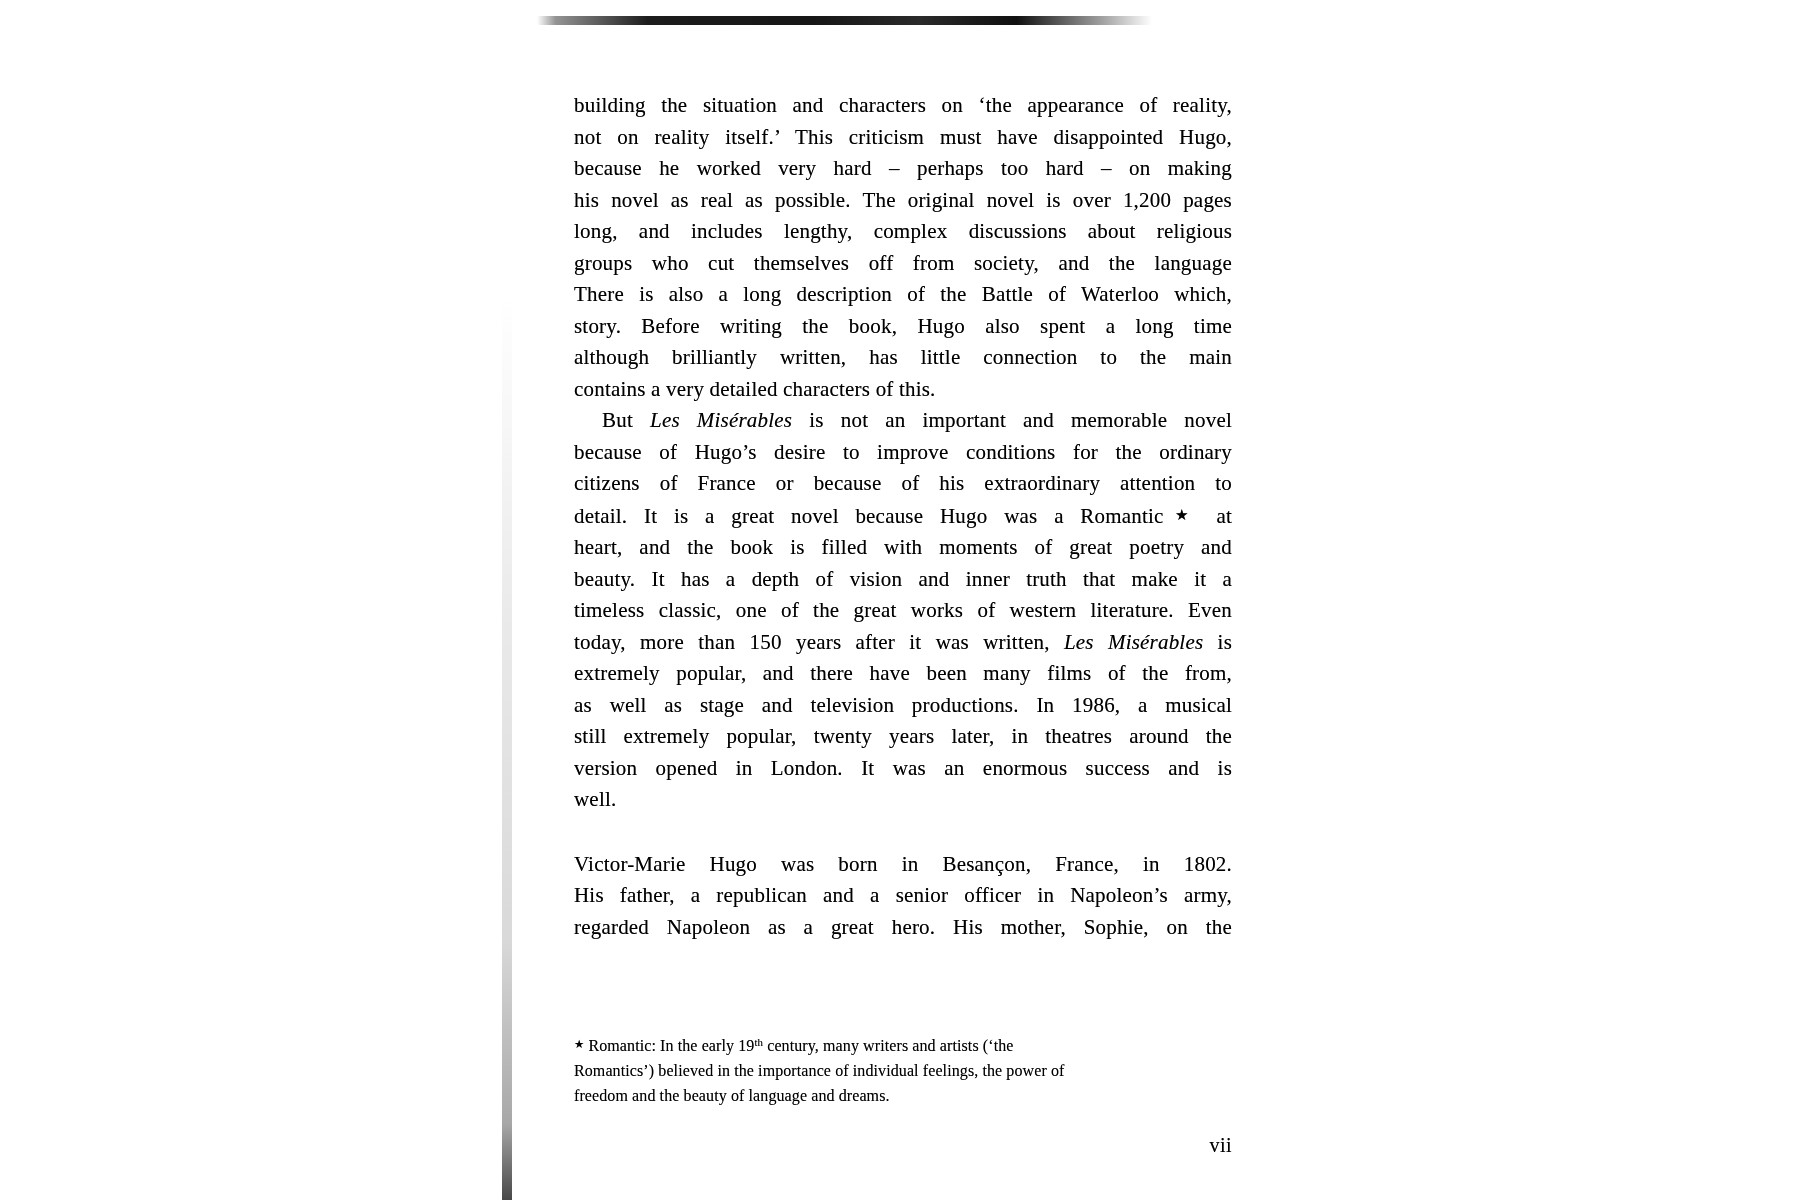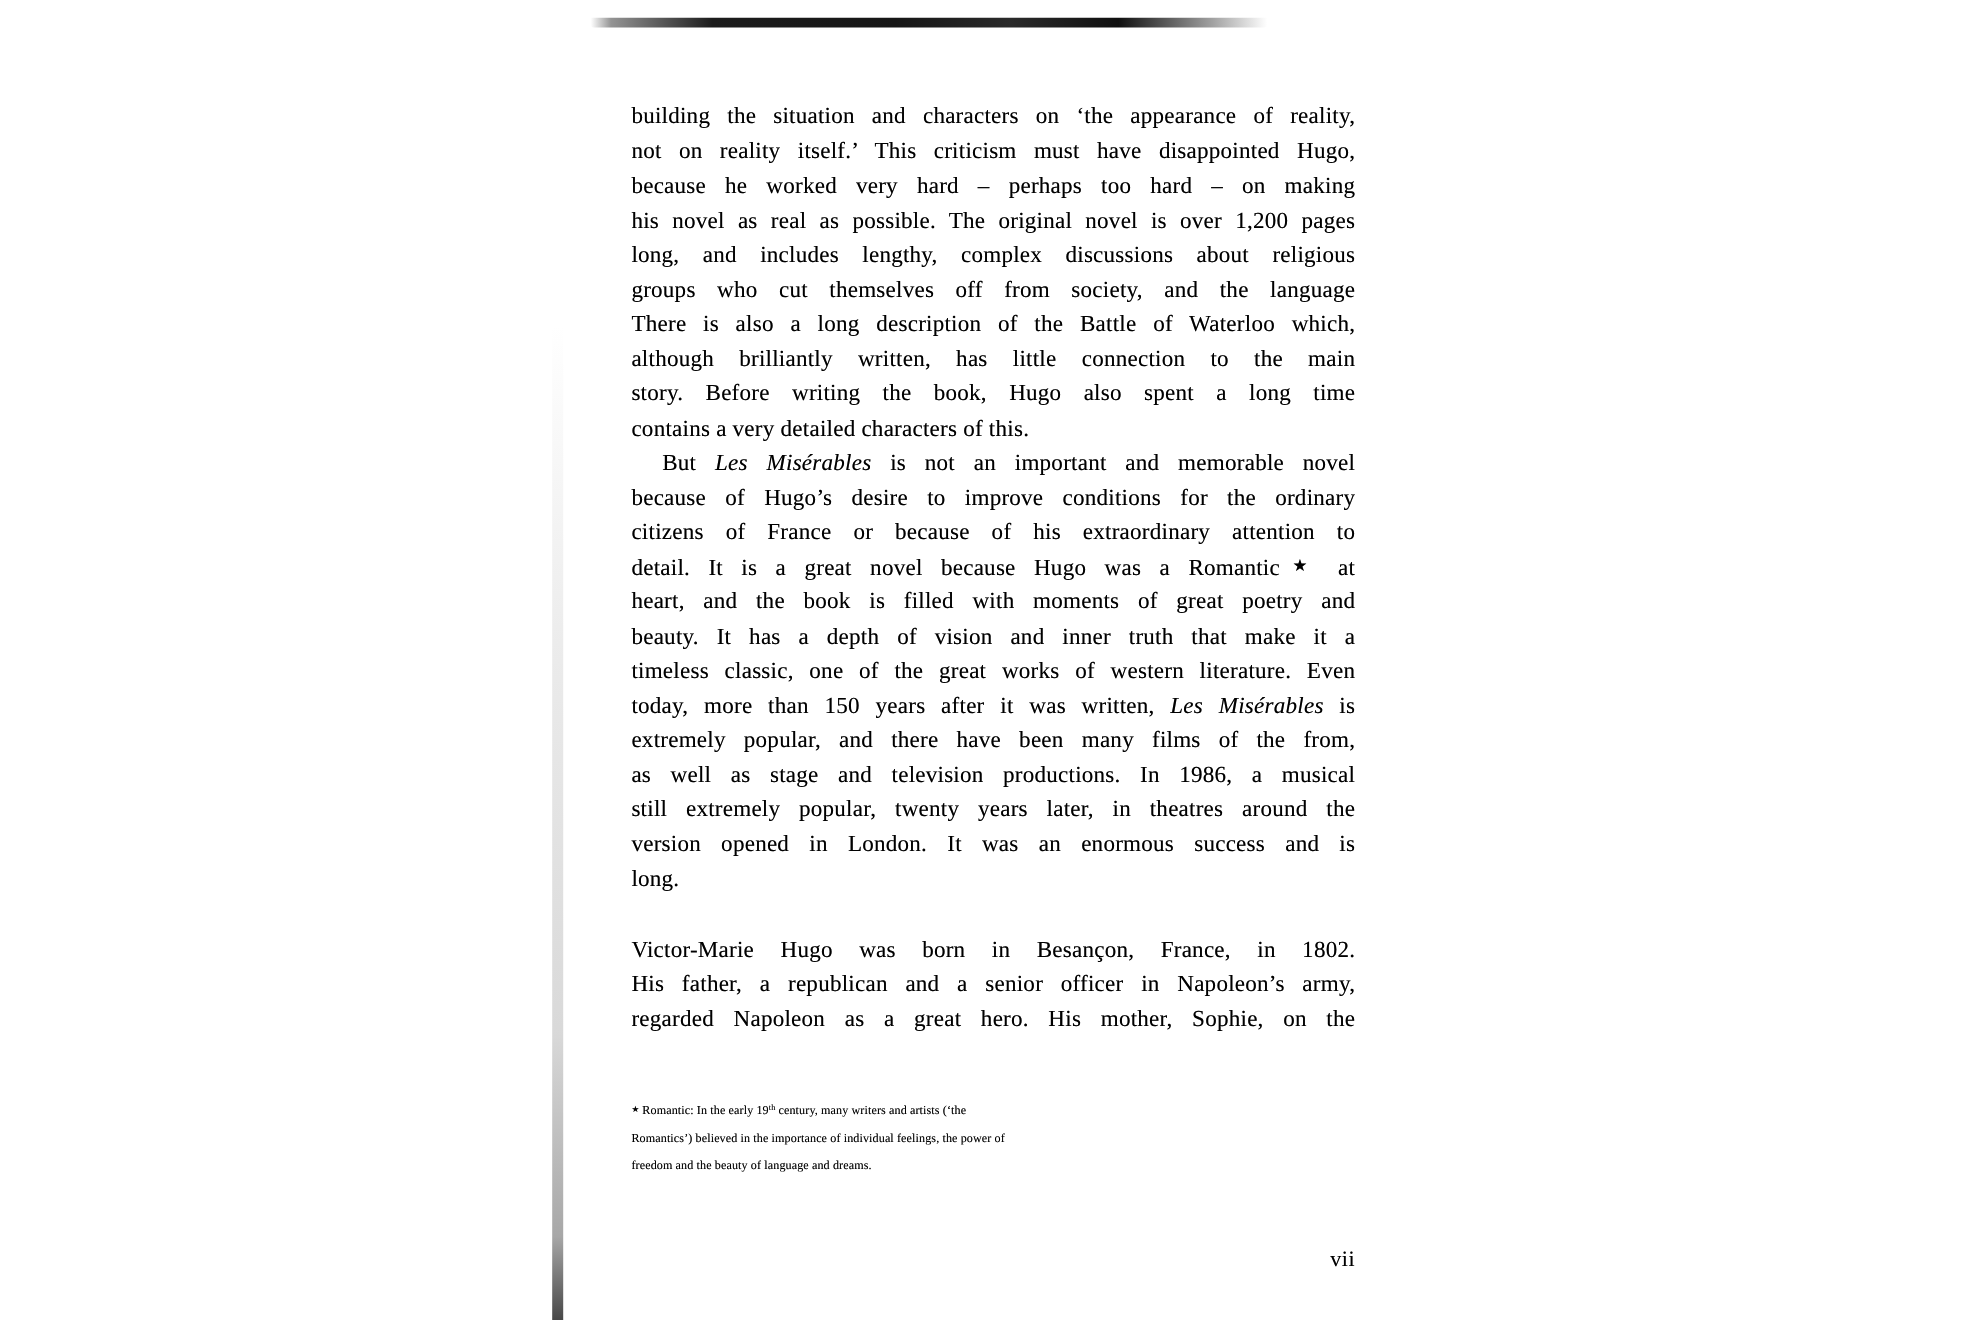--- a/index.html
+++ b/index.html
@@ -99,23 +99,23 @@
   }
   .line .star {
     font-size: 0.72em;
     vertical-align: 0.22em;
     letter-spacing: 0;
   }
 
   .footnote {
     position: absolute;
     left: 574px;
-    top: 980px;
+    top: 1016px;
     width: 700px;
-    font-size: 11px;
+    font-size: 16px;
     line-height: 25.3px;
     letter-spacing: 0.1px;
     text-shadow: 0 0 0.5px rgba(40,40,40,.5);
   }
   .footnote .line {
     text-align: left;
     text-align-last: left;
     white-space: nowrap;
   }
 
@@ -141,38 +141,38 @@
 
   <div class="text-block">
       <div class="para">
         <div class="line">building the situation and characters on ‘the appearance of reality,</div>
         <div class="line">not on reality itself.’ This criticism must have disappointed Hugo,</div>
         <div class="line">because he worked very hard – perhaps too hard – on making</div>
         <div class="line">his novel as real as possible. The original novel is over 1,200 pages</div>
         <div class="line">long, and includes lengthy, complex discussions about religious</div>
         <div class="line">groups who cut themselves off from society, and the language</div>
         <div class="line">There is also a long description of the Battle of Waterloo which,</div>
+        <div class="line">story. Before writing the book, Hugo also spent a long time</div>
         <div class="line">although brilliantly written, has little connection to the main</div>
-        <div class="line">story. Before writing the book, Hugo also spent a long time</div>
         <div class="line last">contains a very detailed characters of this.</div>
       </div>
       <div class="para indent">
         <div class="line">But <i>Les Misérables</i> is not an important and memorable novel</div>
         <div class="line">because of Hugo’s desire to improve conditions for the ordinary</div>
         <div class="line">citizens of France or because of his extraordinary attention to</div>
         <div class="line">detail. It is a great novel because Hugo was a Romantic<span class="star">★</span> at</div>
         <div class="line">heart, and the book is filled with moments of great poetry and</div>
         <div class="line">beauty. It has a depth of vision and inner truth that make it a</div>
         <div class="line">timeless classic, one of the great works of western literature. Even</div>
         <div class="line">today, more than 150 years after it was written, <i>Les Misérables</i> is</div>
         <div class="line">extremely popular, and there have been many films of the from,</div>
         <div class="line">as well as stage and television productions. In 1986, a musical</div>
         <div class="line">still extremely popular, twenty years later, in theatres around the</div>
         <div class="line">version opened in London. It was an enormous success and is</div>
-        <div class="line last">long.</div>
+        <div class="line last">well.</div>
       </div>
       <div class="para space-before justify-all">
         <div class="line">Victor-Marie Hugo was born in Besançon, France, in 1802.</div>
         <div class="line">His father, a republican and a senior officer in Napoleon’s army,</div>
         <div class="line last">regarded Napoleon as a great hero. His mother, Sophie, on the</div>
       </div>
     </div>
 
   <div class="footnote">
       <div class="line"><span class="star">★</span> Romantic: In the early 19<sup>th</sup> century, many writers and artists (‘the</div>

